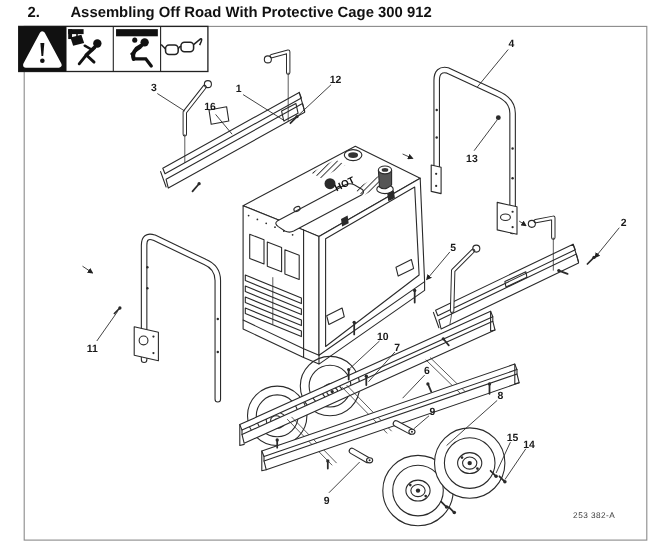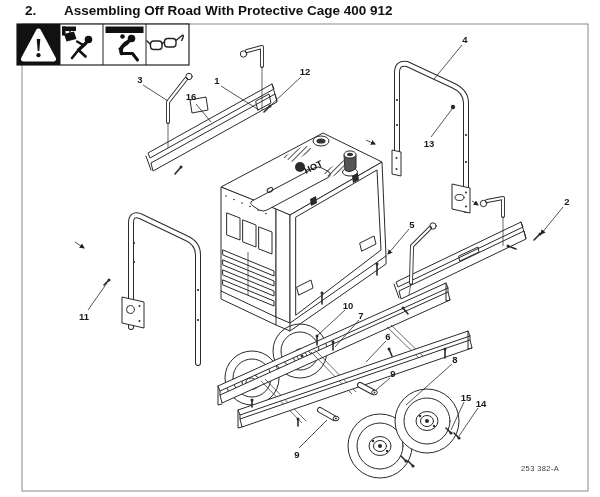--- a/index.html
+++ b/index.html
@@ -23,21 +23,21 @@
   .dark{fill:#2a2a2a;stroke:none;}
   .scr{stroke:#2a2a2a;stroke-width:1.6;stroke-linecap:round;}
 </style>
 </head>
 <body>
 
 <div class="page">
 
   <div class="heading">
     <span class="num">2.</span>
-    <span class="ttl">Assembling Off Road With Protective Cage 400 912</span>
+    <span class="ttl">Assembling Off Road With Protective Cage 300 912</span>
   </div>
 
   <svg width="600" height="497" viewBox="0 0 600 497">
     <defs>
       <pattern id="hatch" width="4" height="4" patternUnits="userSpaceOnUse" patternTransform="rotate(45)">
         <line x1="0" y1="0" x2="0" y2="4" stroke="#333" stroke-width="1.7"></line>
       </pattern>
       <marker id="arr" viewBox="0 0 10 10" refX="8" refY="5" markerWidth="6.5" markerHeight="6.5" orient="auto">
         <path d="M0,0 L10,5 L0,10 z" fill="#222"></path>
       </marker>

